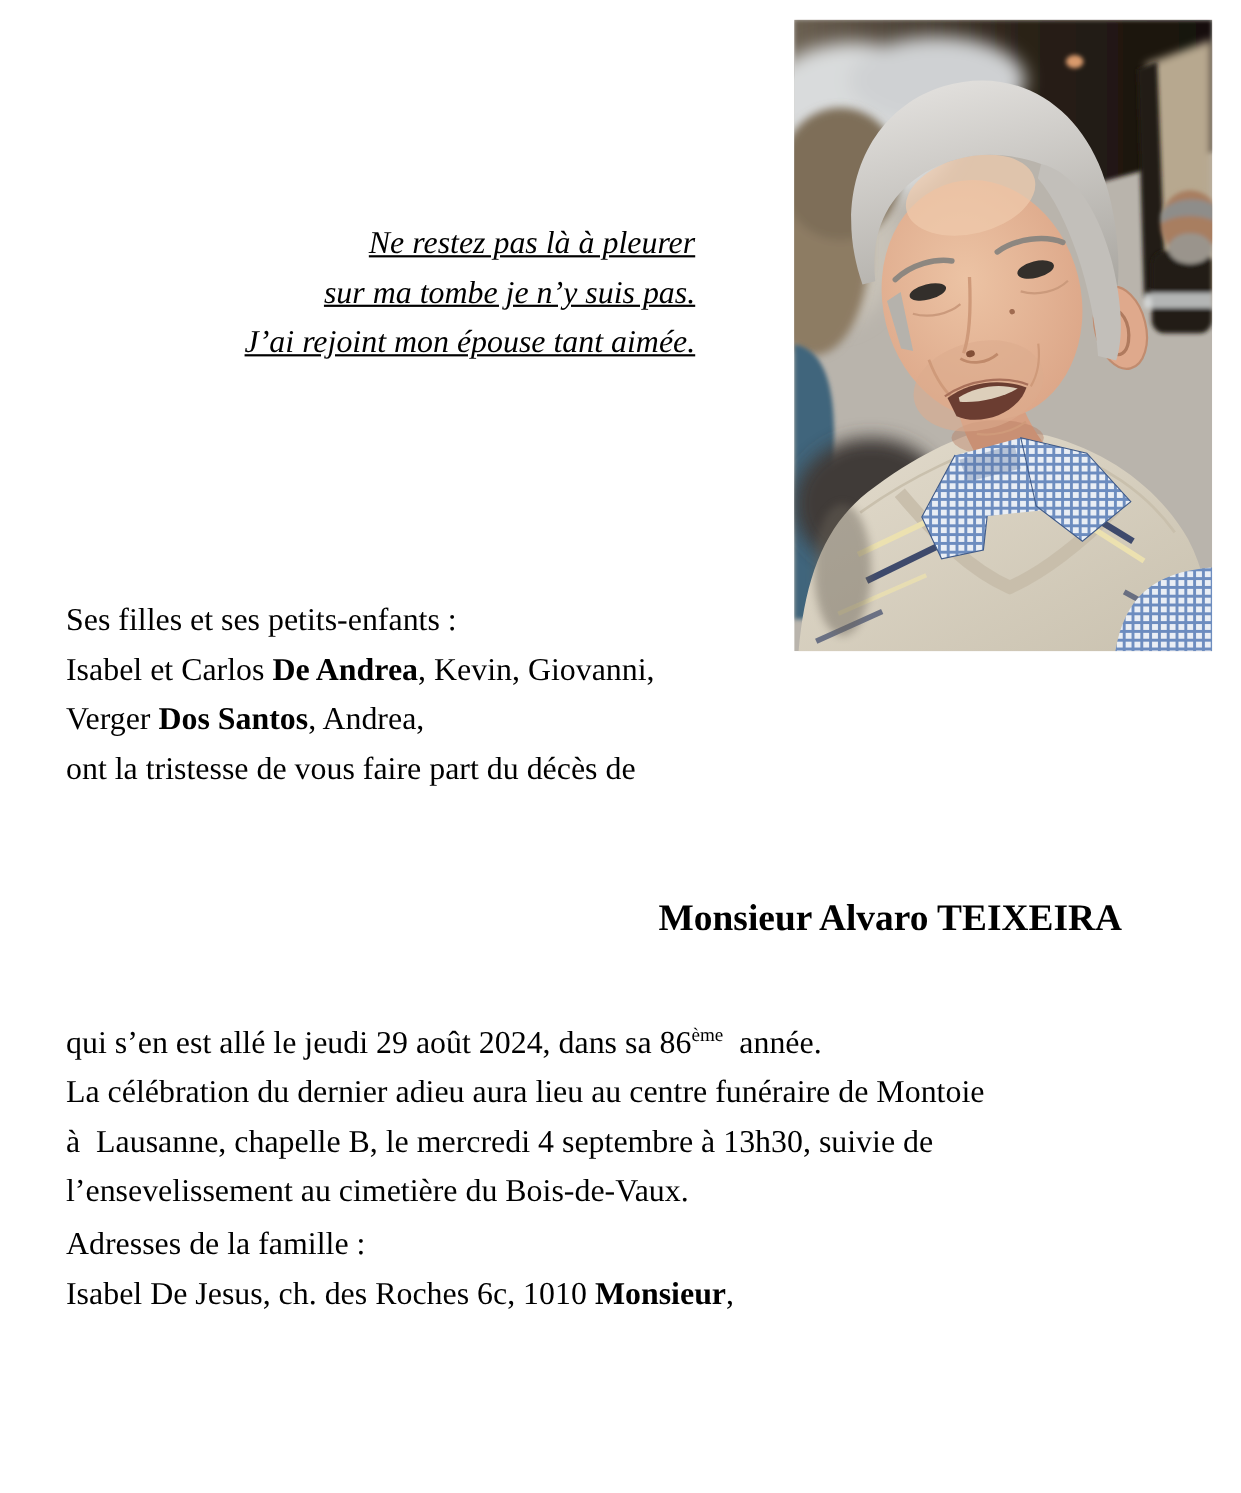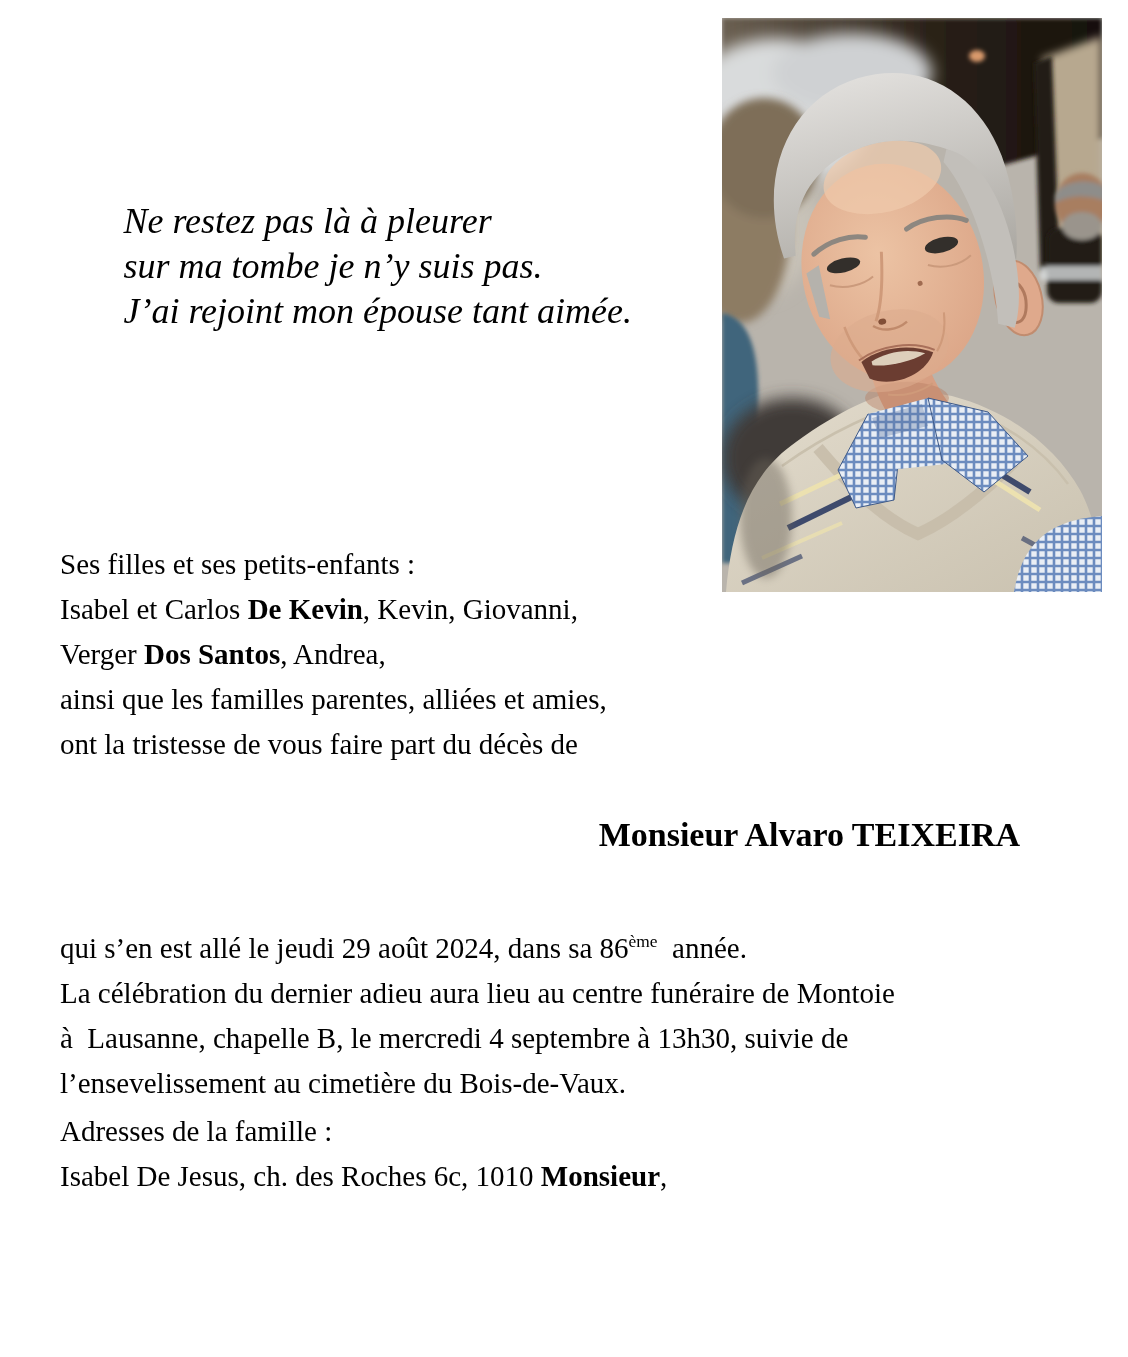--- a/index.html
+++ b/index.html
@@ -8,22 +8,22 @@
     background:#ffffff; color:#000000;
     font-family:"Liberation Serif", serif;
     overflow:hidden;
   }
   .line { white-space:pre-wrap; }
   .b { font-weight:bold; }
   sup { font-size:0.6em; vertical-align:super; line-height:0; }
 
   .epigraph {
     position:absolute; top:199px; right:496px;
-    text-align:left; font-style:italic;
-    font-size:36px; line-height:45px;
+    text-align:right; font-style:italic;
+    font-size:29px; line-height:45px;text-decoration:underline;
   }
   .photo {
     position:absolute; left:722px; top:18px;
     width:380px; height:574px; margin:0;
   }
   .photo svg { display:block; width:100%; height:100%; }
   .family {
     position:absolute; left:60px; top:542px;
     font-size:29px; line-height:45px;
   }
@@ -158,23 +158,22 @@
         <path d="M 130 336 C 148 330 168 332 184 341 C 168 346 144 345 130 340 Z" fill="#eadfcb" opacity="0.9"></path>
         <path d="M 118 332 C 142 322 175 326 194 340" stroke="#a9705a" stroke-width="2" fill="none"></path>
         <path d="M 138 372 C 152 378 170 378 184 372" stroke="#cf9a7a" stroke-width="2" fill="none"></path>
         <circle cx="196" cy="272" r="2.5" fill="#a06b50"></circle>
       </g>
     </svg>
   </figure>
 
   <div class="family">
       <div class="line"><span>Ses filles et ses petits-enfants :</span></div>
-      <div class="line"><span>Isabel et Carlos </span><span class="b">De Kevin</span><span>, Kevin, Giovanni,</span></div>
+      <div class="line"><span>Isabel et Carlos </span><span class="b">De Andrea</span><span>, Kevin, Giovanni,</span></div>
       <div class="line"><span>Verger </span><span class="b">Dos Santos</span><span>, Andrea,</span></div>
-      <div class="line"><span>ainsi que les familles parentes, alliées et amies,</span></div>
       <div class="line"><span>ont la tristesse de vous faire part du décès de</span></div>
     </div>
 
   <h1 class="title">Monsieur Alvaro TEIXEIRA</h1>
 
   <div class="details">
       <div class="line"><span>qui s’en est allé le jeudi 29 août 2024, dans sa 86</span><sup>ème</sup><span>  année.</span></div>
       <div class="line"><span>La célébration du dernier adieu aura lieu au centre funéraire de Montoie</span></div>
       <div class="line"><span>à  Lausanne, chapelle B, le mercredi 4 septembre à 13h30, suivie de</span></div>
       <div class="line"><span>l’ensevelissement au cimetière du Bois-de-Vaux.</span></div>

